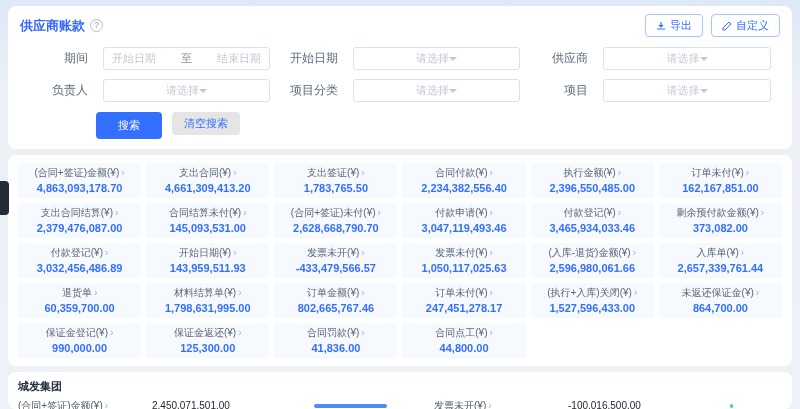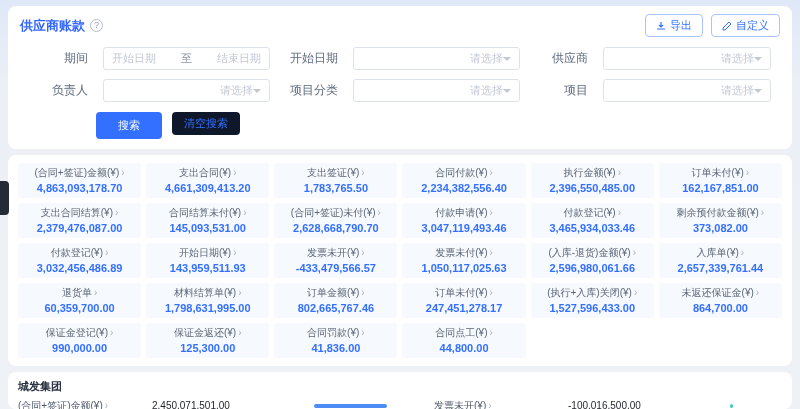--- a/index.html
+++ b/index.html
@@ -23,29 +23,29 @@
   .ghost-btn { display:flex; align-items:center; gap:4px; height:23px; padding:0 10px;
     border:1px solid #a9c4ff; border-radius:4px; background:#fff; color:#3370ff;
     font-size:11px; cursor:pointer; }
   .ghost-btn svg { display:block; }
 
   .filter-grid { display:grid; grid-template-columns:250px 250px 1fr; row-gap:9px; margin-top:10px; }
   .field { display:flex; align-items:center; }
   .field-label { flex:0 0 68px; text-align:right; margin-right:8px; color:#5f6b7f; font-size:12px; white-space:nowrap; }
   .control { height:23px; border:1px solid #dde1e8; border-radius:3px; background:#fff;
     display:flex; align-items:center; padding:0 8px; font-size:11px; width:168px;margin-left:7px; }
-  .control.sel { justify-content:flex-end; color:#c2c8d4; }
+  .control.sel { justify-content:center; color:#c2c8d4; }
   .arrow-down { width:0; height:0; border-left:4px solid transparent; border-right:4px solid transparent;
     border-top:4px solid #c2c8d4; }
   .daterange { width:168px; justify-content:space-between; color:#c2c8d4; }
   .daterange .sep { color:#8a93a6; }
   .btn-row { margin-top:10px; margin-left:76px; display:flex; gap:10px; }
   .primary-btn { height:27px; padding:0 22px; background:#3370ff; border:none; border-radius:4px;
     color:#fff; font-size:11px; cursor:pointer; }
-  .soft-btn { height:23px; padding:0 12px; background:#0f172a; border:none; border-radius:4px;
+  .soft-btn { height:23px; padding:0 12px; background:#e5e5e5; border:none; border-radius:4px;
     color:#3370ff; font-size:11px; cursor:pointer; }
 
   
   .metrics-card { padding:8px 10px; }
   .metrics-grid { display:grid; grid-template-columns:repeat(6,1fr); gap:5px; }
   .metric-cell { background:#f6f9fd; border-radius:3px; text-align:center; padding:3px 2px 4px 2px; cursor:pointer; }
   .metric-label { font-size:10px; color:#5a6576; white-space:nowrap; overflow:hidden; }
   .metric-label .chev { color:#aab3c2; margin-left:2px; }
   .metric-value { font-size:11px; font-weight:bold; color:#3370ff; margin-top:2px; white-space:nowrap; }
 

